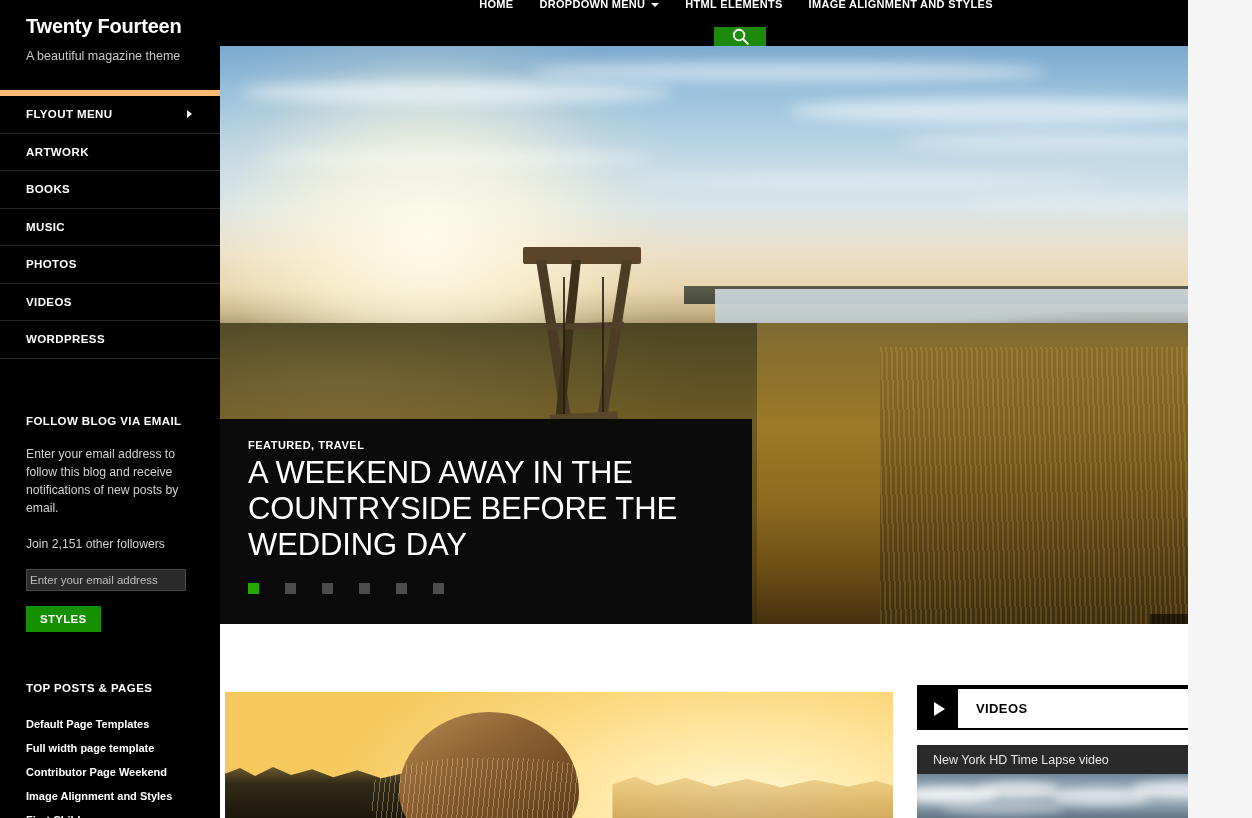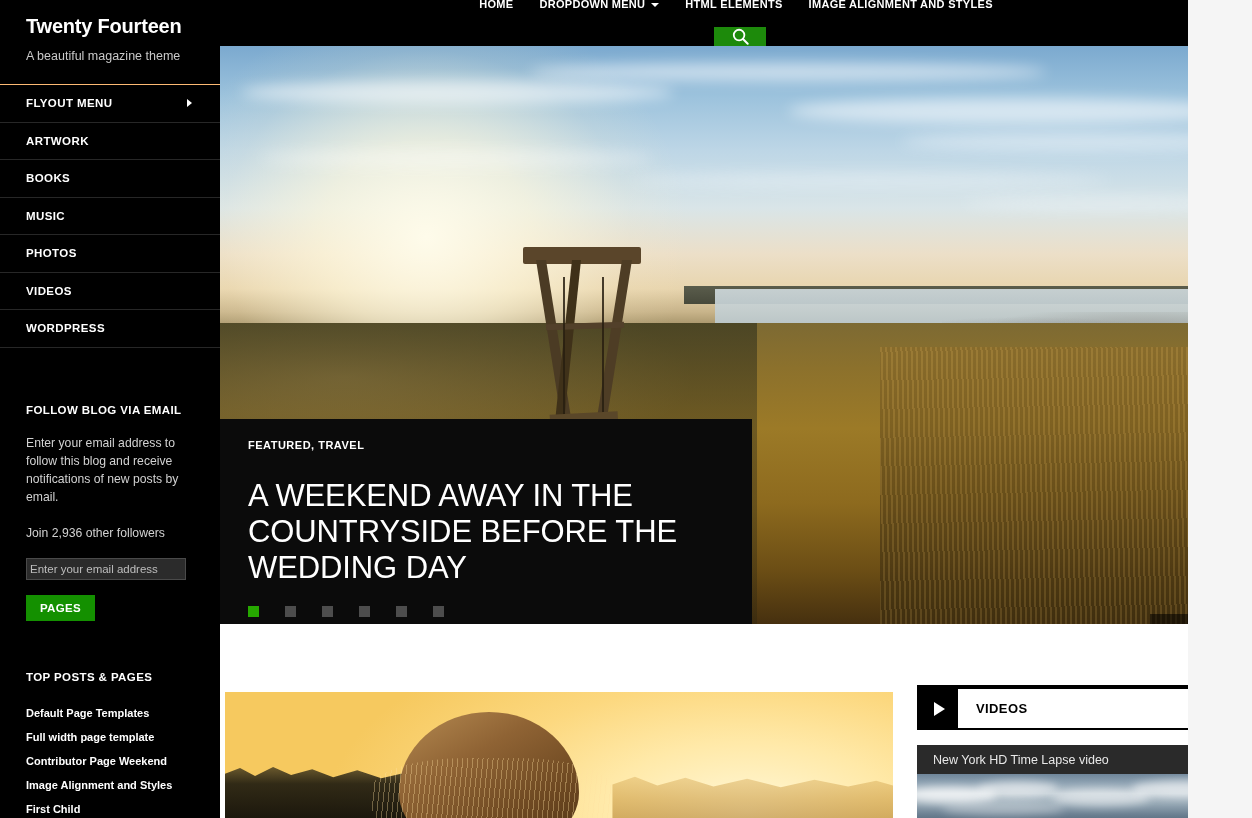--- a/index.html
+++ b/index.html
@@ -31,21 +31,21 @@
     padding: 14px 0 0 26px;
     line-height: 24px;
   }
   .site-desc {
     color: #c9c9c9;
     font-size: 12.5px;
     padding: 10px 0 0 26px;
     line-height: 16px;
   }
 
-  .nav-list { margin-top: 20px; border-top: 1px solid #fdba74; }
+  .nav-list { margin-top: 26px; border-top: 6px solid #fdba74; }
   .nav-item {
     position: relative;
     border-bottom: 1px solid #272727;
     height: 37.5px;
     display: flex;
     align-items: center;
     cursor: pointer;
   }
   .nav-item .nav-label {
     color: #fff;
@@ -271,21 +271,21 @@
     font-weight: bold;
     letter-spacing: 0.5px;
     text-transform: uppercase;
   }
   .hero-title {
     color: #fff;
     font-size: 31px;
     font-weight: normal;
     line-height: 36px;
     letter-spacing: -0.1px;
-    margin-top: 27px;
+    margin-top: 4px;
     text-transform: uppercase;
     cursor: pointer;
   }
   #slider-dots {
     display: flex;
     gap: 26px;
     margin-top: 20px;
   }
   .dot { width: 11px; height: 11px; background: #4d4d4d; cursor: pointer; }
   .dot.active { background: #26a800; }
@@ -460,23 +460,23 @@
 
       <div class="nav-item">
         <span class="nav-label">WORDPRESS</span>
       </div>
 
     </nav>
 
     <section class="widget" id="widget-email">
       <div class="widget-title">FOLLOW BLOG VIA EMAIL</div>
       <p class="widget-text">Enter your email address to follow this blog and receive notifications of new posts by email.</p>
-      <p class="widget-count">Join 2,936 other followers</p>
+      <p class="widget-count">Join 2,151 other followers</p>
       <input class="email-input" type="text" placeholder="Enter your email address" style="">
-      <button class="follow-btn">PAGES</button>
+      <button class="follow-btn">STYLES</button>
     </section>
 
     <section class="widget" id="widget-top-posts">
       <div class="widget-title">TOP POSTS &amp; PAGES</div>
       <a class="top-post-link">Default Page Templates</a>
       <a class="top-post-link">Full width page template</a>
       <a class="top-post-link">Contributor Page Weekend</a>
       <a class="top-post-link">Image Alignment and Styles</a>
       <a class="top-post-link">First Child</a>
     </section>

